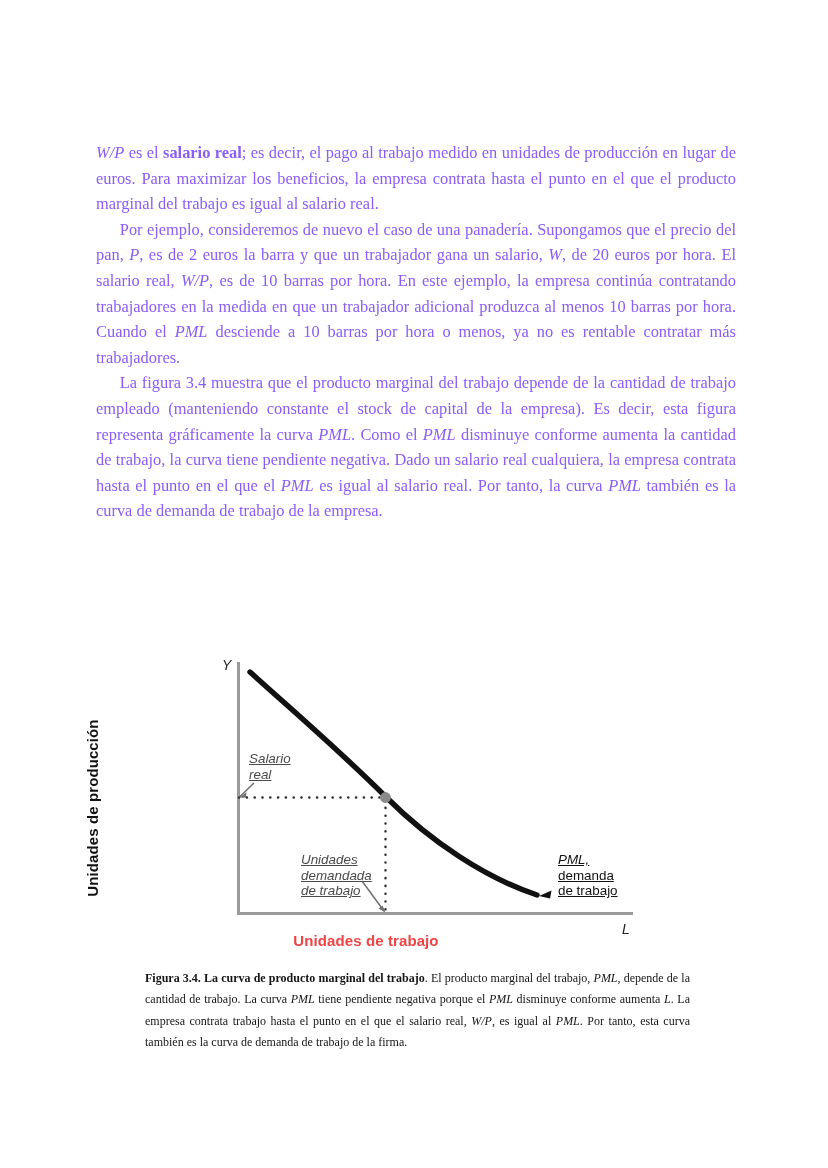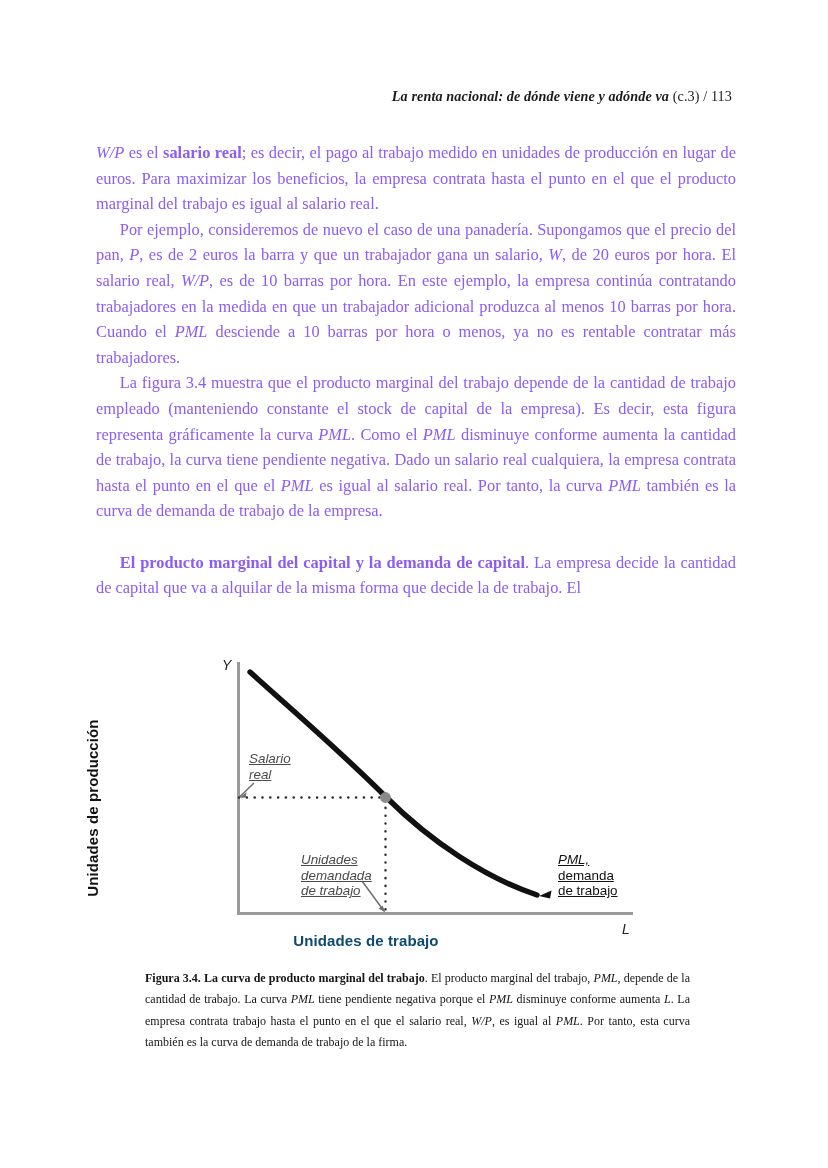--- a/index.html
+++ b/index.html
@@ -95,21 +95,21 @@
   }
   .fig-axis-label-x {
     position: absolute;
     left: 0;
     top: 292px;
     width: 540px;
     text-align: center;
     font-family: "Liberation Sans", "DejaVu Sans", sans-serif;
     font-size: 15px;
     font-weight: 700;
-    color: #0c4a6e;
+    color: #ef4444;
     letter-spacing: 0.1px;
   }
   .fig-txt {
     position: absolute;
     font-family: "Liberation Sans", "DejaVu Sans", sans-serif;
     font-size: 13.4px;
     line-height: 15.6px;
     color: #4b4b4b;
     font-style: italic;
     white-space: pre-line;
@@ -159,36 +159,29 @@
     line-height: 21.4px;
     text-align: justify;
     color: #151515;
   }
 </style>
 </head>
 <body>
 
 <div class="page">
 
-  <div class="running-head">
-    <span class="rh-title">La renta nacional: de dónde viene y adónde va</span>
-    <span>(c.3)</span>
-    <span>/</span>
-    <span>113</span>
-  </div>
 
   <div class="body-col">
 
     <p class="para"><span class="it">W/P</span><span> es el </span><span class="bd">salario real</span><span>; es decir, el pago al trabajo medido en unidades de producción en lugar de euros. Para maximizar los beneficios, la empresa contrata hasta el punto en el que el producto marginal del trabajo es igual al salario real.</span></p>
 
     <p class="para"><span>Por ejemplo, consideremos de nuevo el caso de una panadería. Supongamos que el precio del pan, </span><span class="it">P</span><span>, es de 2 euros la barra y que un trabajador gana un salario, </span><span class="it">W</span><span>, de 20 euros por hora. El salario real, </span><span class="it">W/P</span><span>, es de 10 barras por hora. En este ejemplo, la empresa continúa contratando trabajadores en la medida en que un trabajador adicional produzca al menos 10 barras por hora. Cuando el </span><span class="it">PML</span><span> desciende a 10 barras por hora o menos, ya no es rentable contratar más trabajadores.</span></p>
 
     <p class="para"><span>La figura 3.4 muestra que el producto marginal del trabajo depende de la cantidad de trabajo empleado (manteniendo constante el stock de capital de la empresa). Es decir, esta figura representa gráficamente la curva </span><span class="it">PML</span><span>. Como el </span><span class="it">PML</span><span> disminuye conforme aumenta la cantidad de trabajo, la curva tiene pendiente negativa. Dado un salario real cualquiera, la empresa contrata hasta el punto en el que el </span><span class="it">PML</span><span> es igual al salario real. Por tanto, la curva </span><span class="it">PML</span><span> también es la curva de demanda de trabajo de la empresa.</span></p>
 
-    <p class="para gap-before"><span class="bd">El producto marginal del capital y la demanda de capital</span><span>. La empresa decide la cantidad de capital que va a alquilar de la misma forma que decide la de trabajo. El</span></p>
 
   </div>
 
   <div class="figure-block">
     <div class="figure-canvas">
 
       <svg width="640" height="320" viewBox="0 0 640 320">
 
         <line x1="142.5" y1="22" x2="142.5" y2="273.5" stroke="#9a9a9a" stroke-width="3"></line>
 

